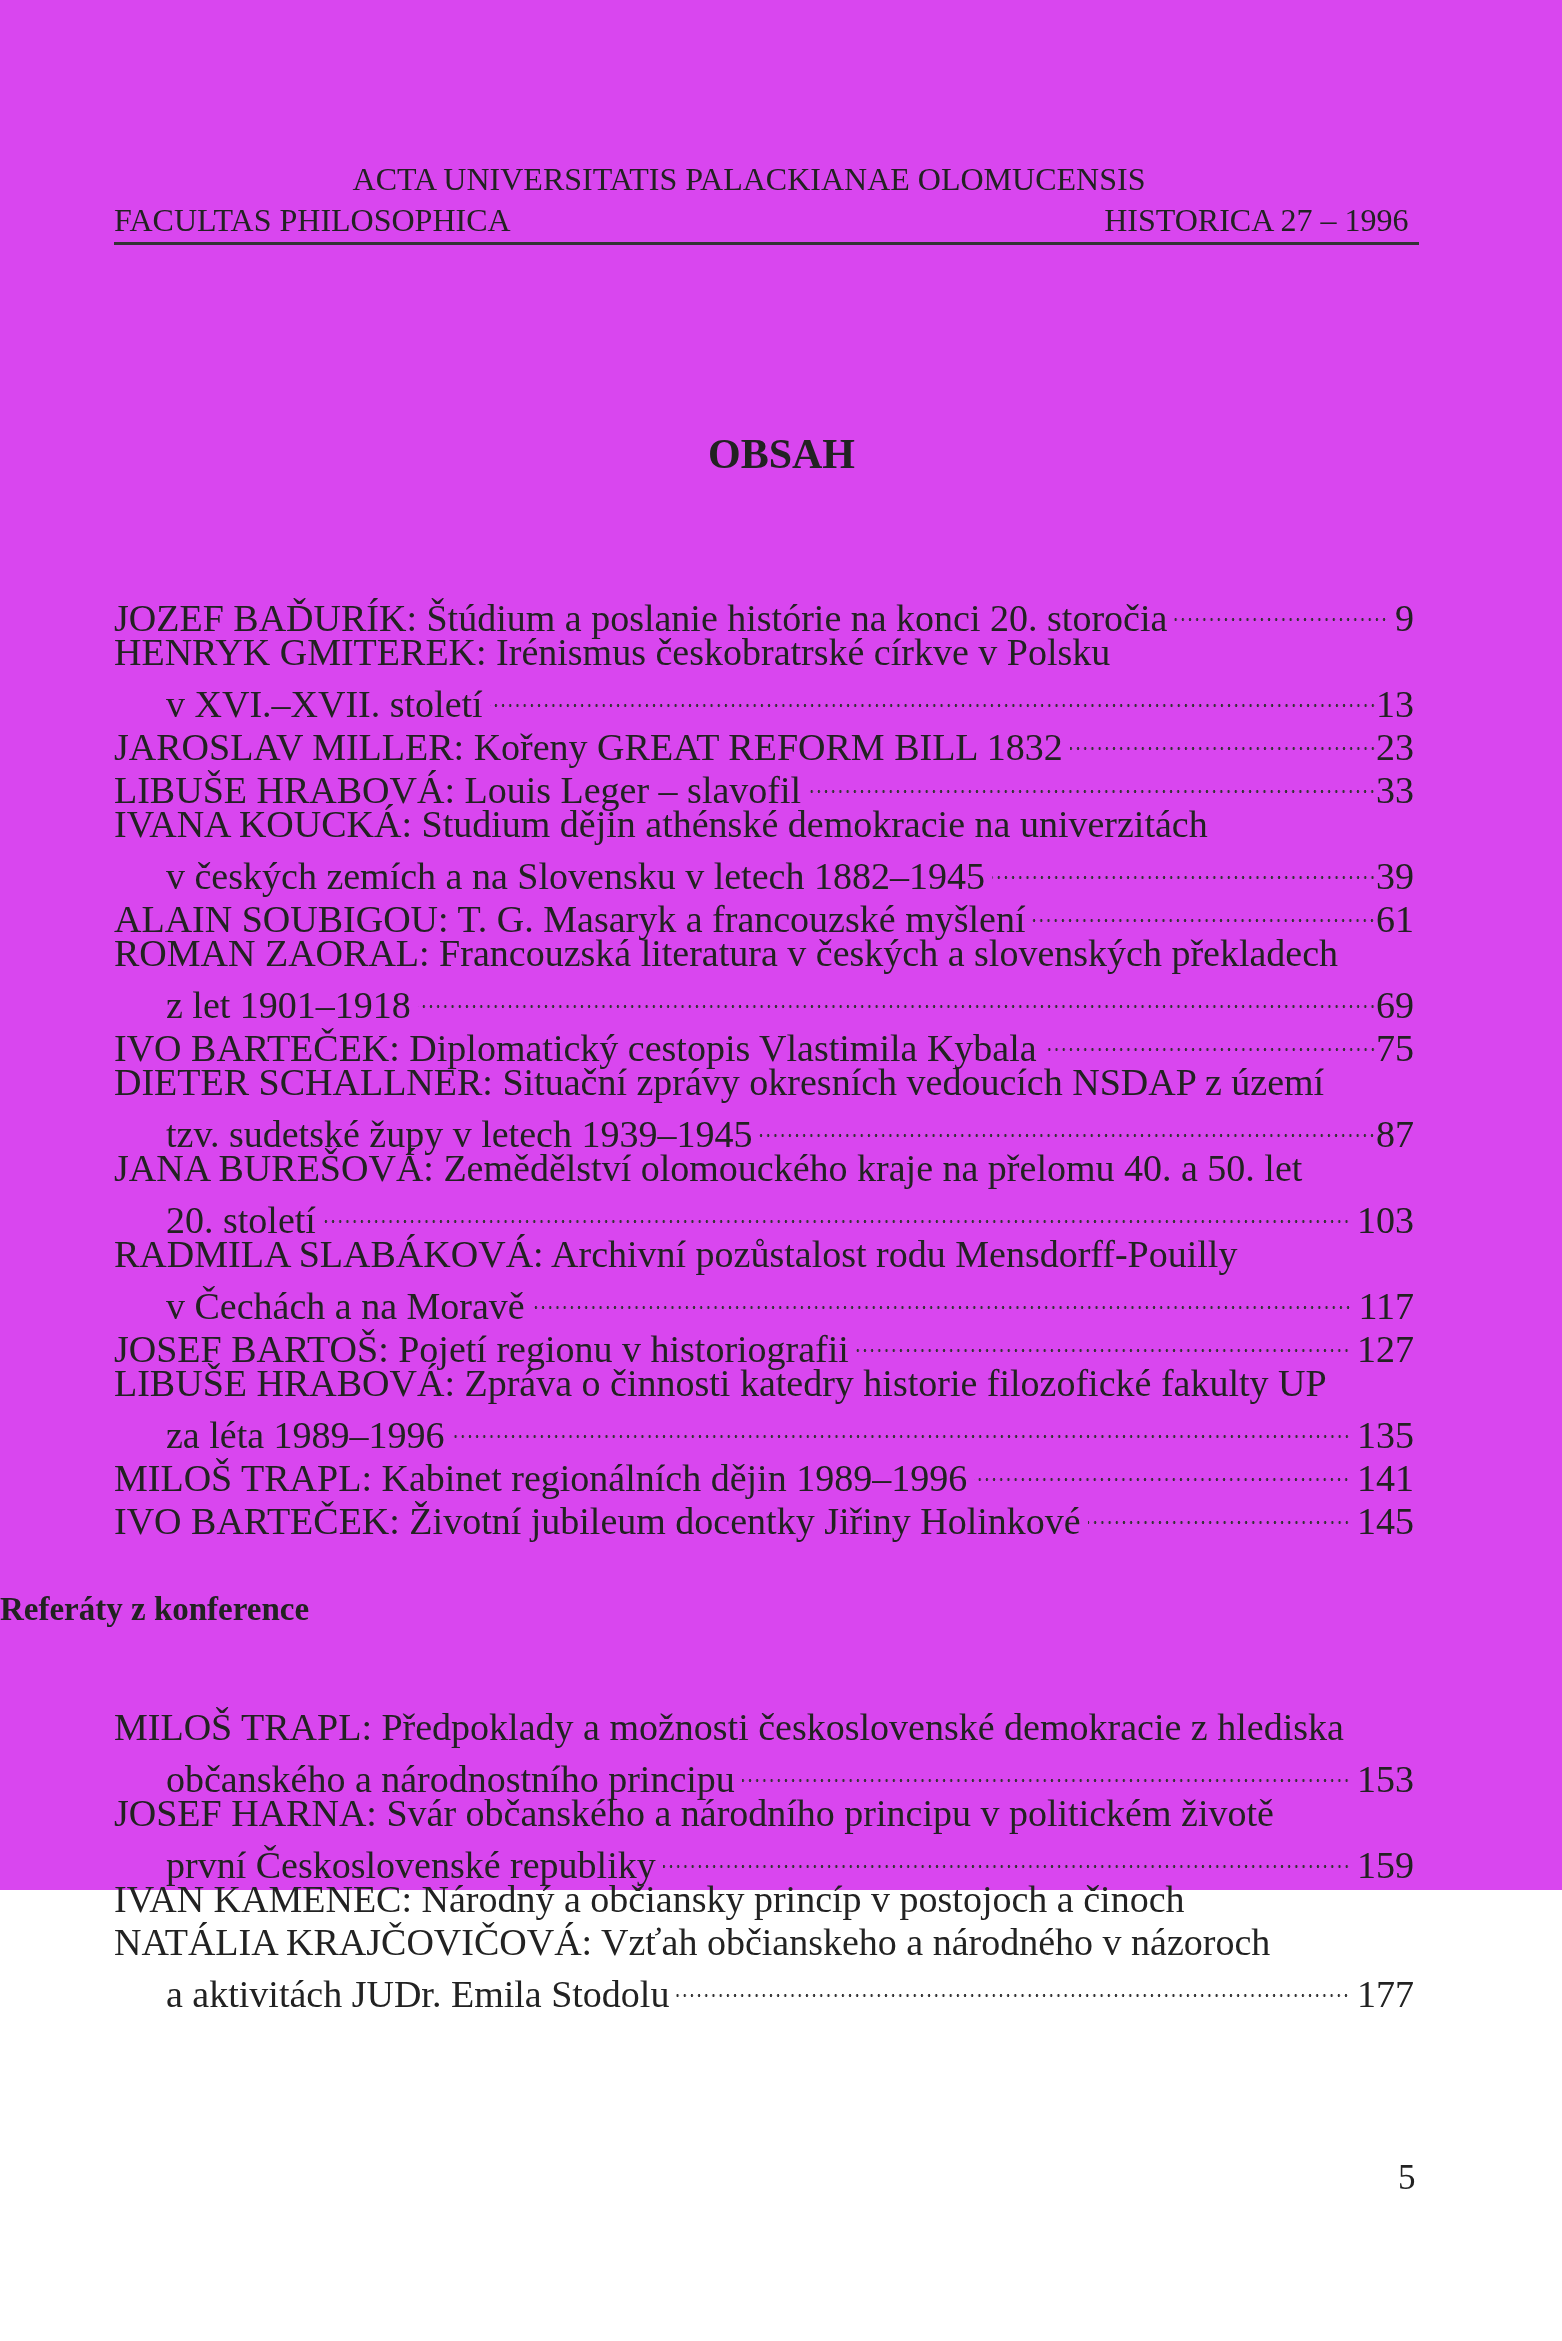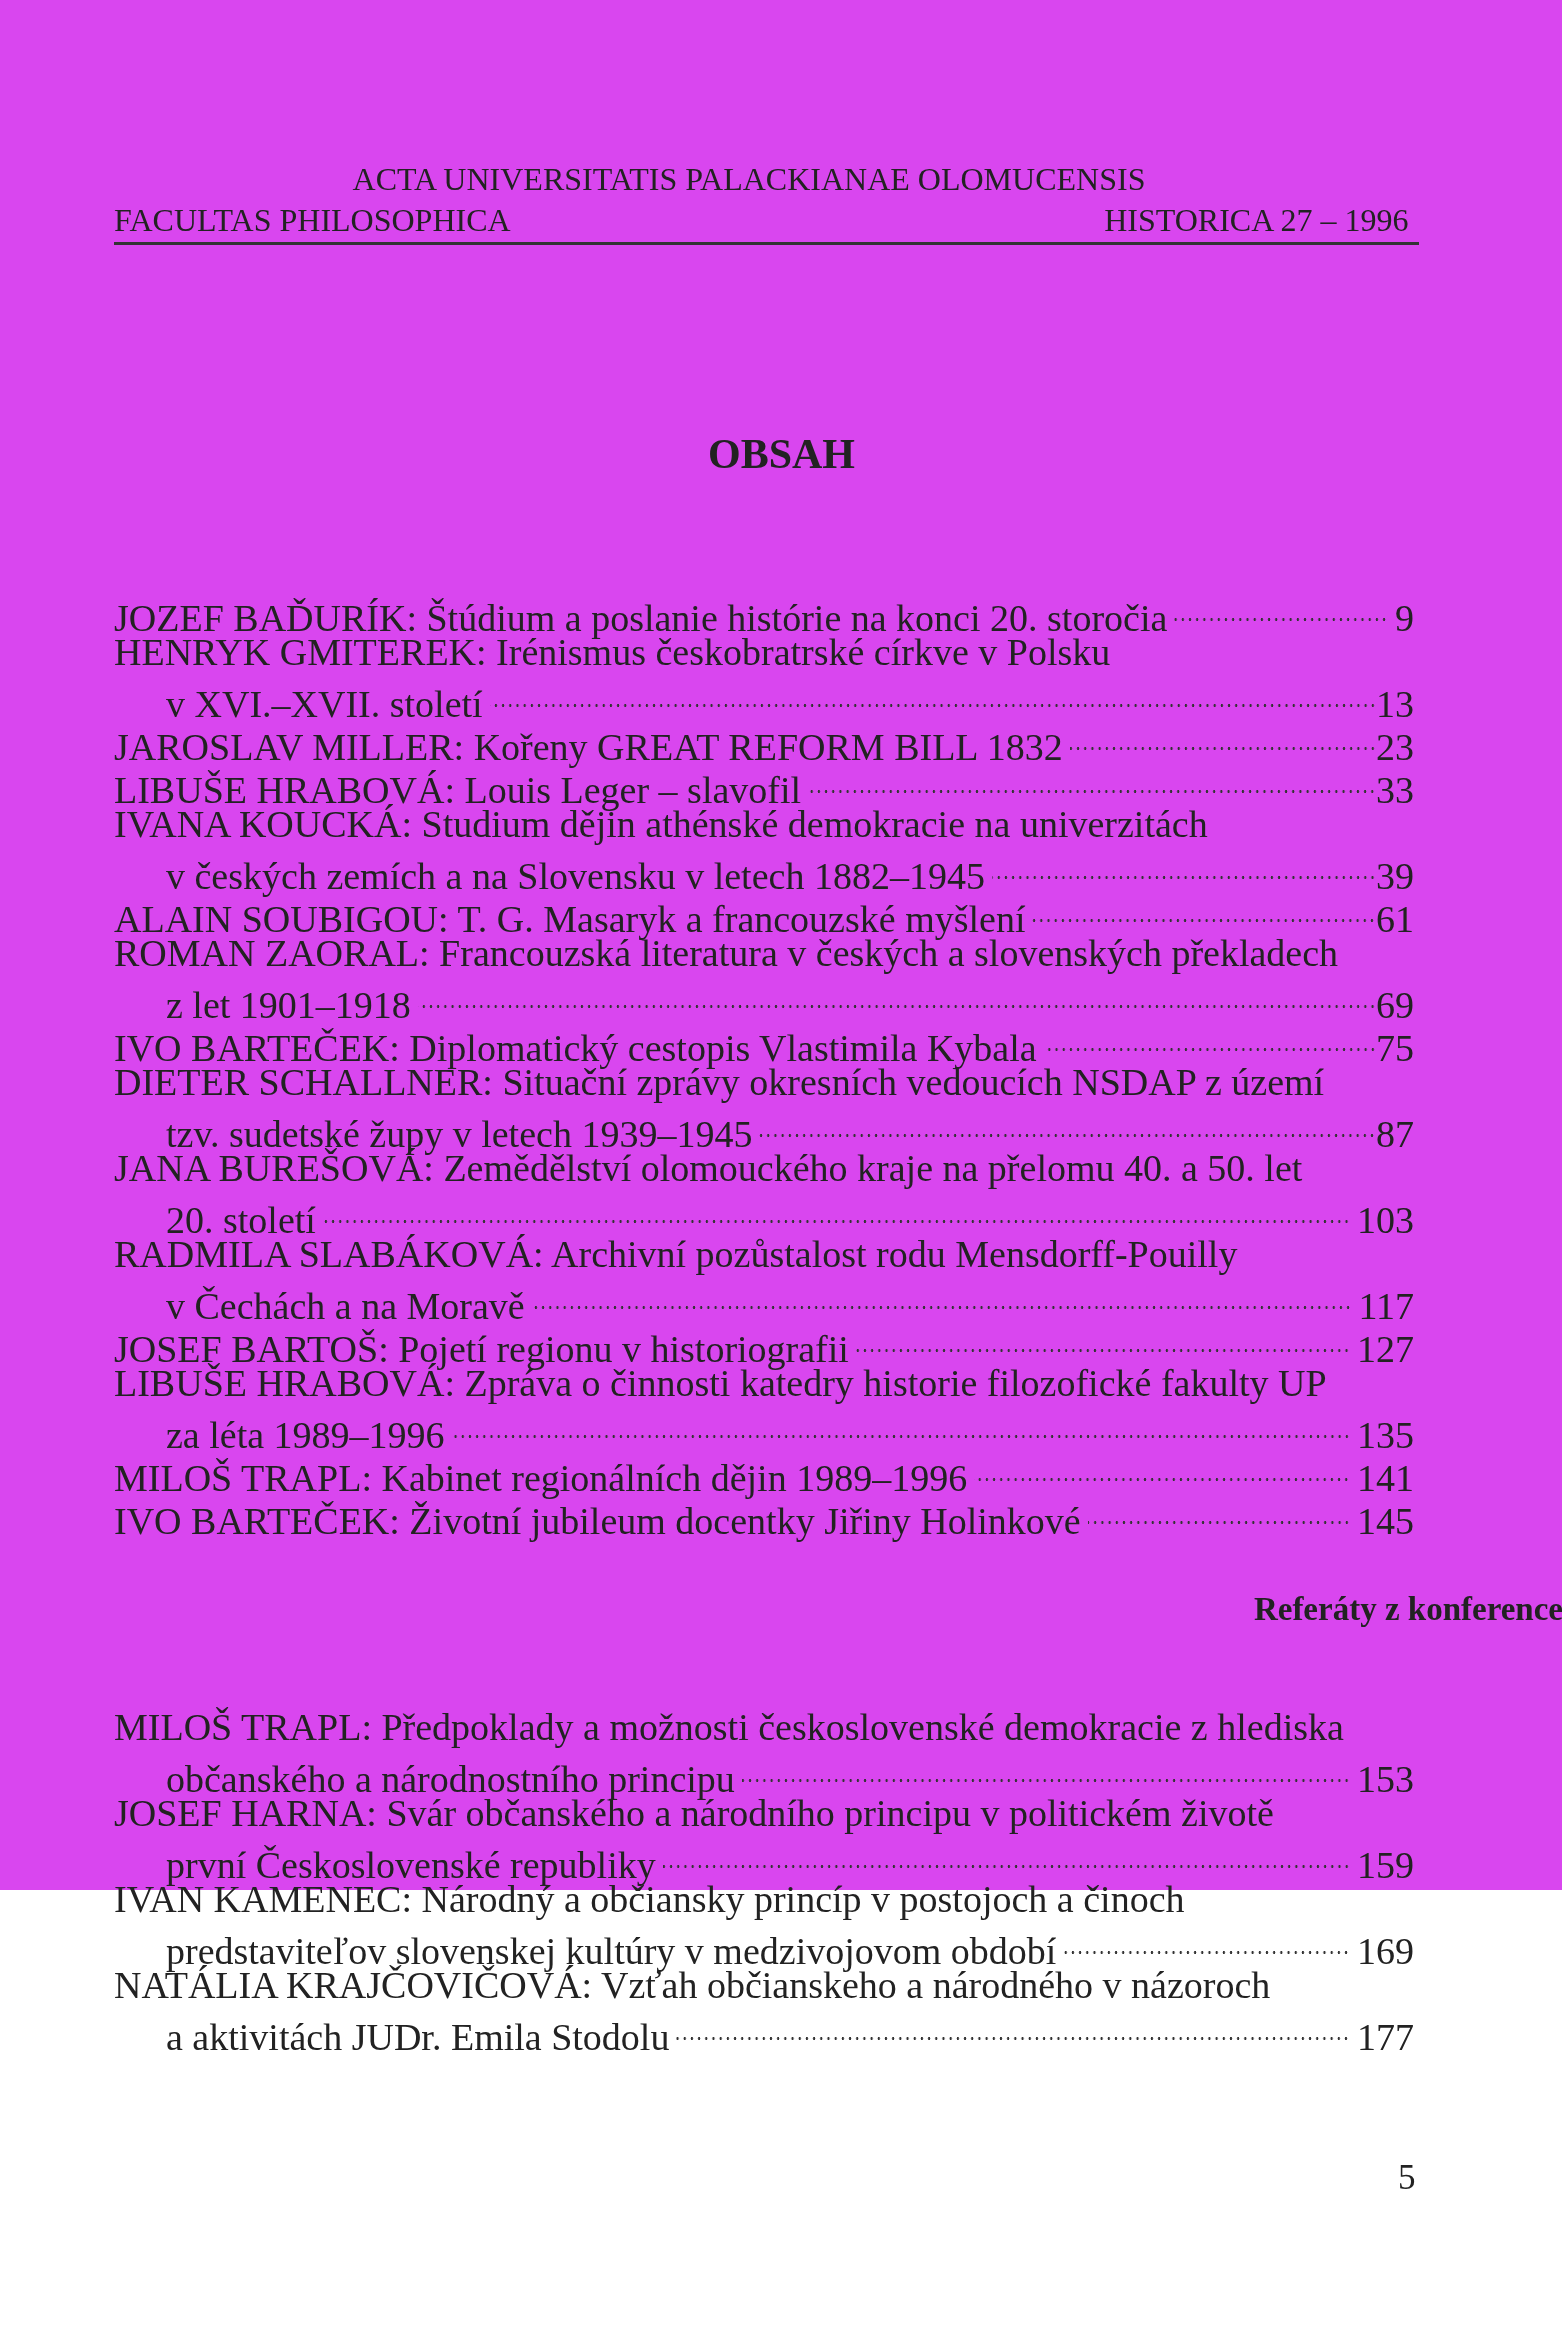--- a/index.html
+++ b/index.html
@@ -12,21 +12,21 @@
              font-size: 32px; line-height: 35px; letter-spacing: 0px; padding-right: 35px; box-sizing: border-box; }
   .hdr-row { position: absolute; left: 114px; width: 1305px; top: 203px; height: 35px;
              font-size: 32px; line-height: 35px; }
   .hdr-left { position: absolute; left: 0; top: 0; }
   .hdr-right { position: absolute; right: 10.5px; top: 0; }
   .hdr-rule { position: absolute; left: 114px; width: 1305px; top: 242px; height: 2.6px; background: #333333; }
 
   
   .title { position: absolute; left: 0; width: 1563px; top: 432px; text-align: center; box-sizing: border-box;
            font-size: 42px; font-weight: bold; line-height: 45px; }
-  .subtitle { position: absolute; left: 0; width: 1563px; top: 1590px; text-align: right;
+  .subtitle { position: absolute; left: 0; width: 1563px; top: 1590px; text-align: left;
               font-size: 33px; font-weight: bold; line-height: 38px; }
 
   
   .toc { position: absolute; left: 114px; width: 1300px; font-size: 38px; line-height: 43px; }
   .toc.main { top: 588px; }
   .toc.conf { top: 1678px; margin-top: 28px; }
   .line { display: flex; align-items: baseline; height: 43px; white-space: nowrap; }
   .line.indent { padding-left: 52px; }
   .txt { flex: 0 0 auto; }
   .leader { flex: 1 1 auto; overflow: hidden; margin: 0 7px 0 7px; height: 43px; position: relative; }
@@ -201,25 +201,20 @@
         <div class="line indent">
           <span class="txt">první Československé republiky</span>
           <span class="leader"></span>
           <span class="pg">159</span>
         </div>
       </div>
       <div>
         <div class="line">
           <span class="txt">IVAN KAMENEC: Národný a občiansky princíp v postojoch a činoch</span>
         </div>
-        <div class="line indent">
-          <span class="txt">predstaviteľov slovenskej kultúry v medzivojovom období</span>
-          <span class="leader"></span>
-          <span class="pg">169</span>
-        </div>
       </div>
       <div>
         <div class="line">
           <span class="txt">NATÁLIA KRAJČOVIČOVÁ: Vzťah občianskeho a národného v názoroch</span>
         </div>
         <div class="line indent">
           <span class="txt">a aktivitách JUDr. Emila Stodolu</span>
           <span class="leader"></span>
           <span class="pg">177</span>
         </div>

